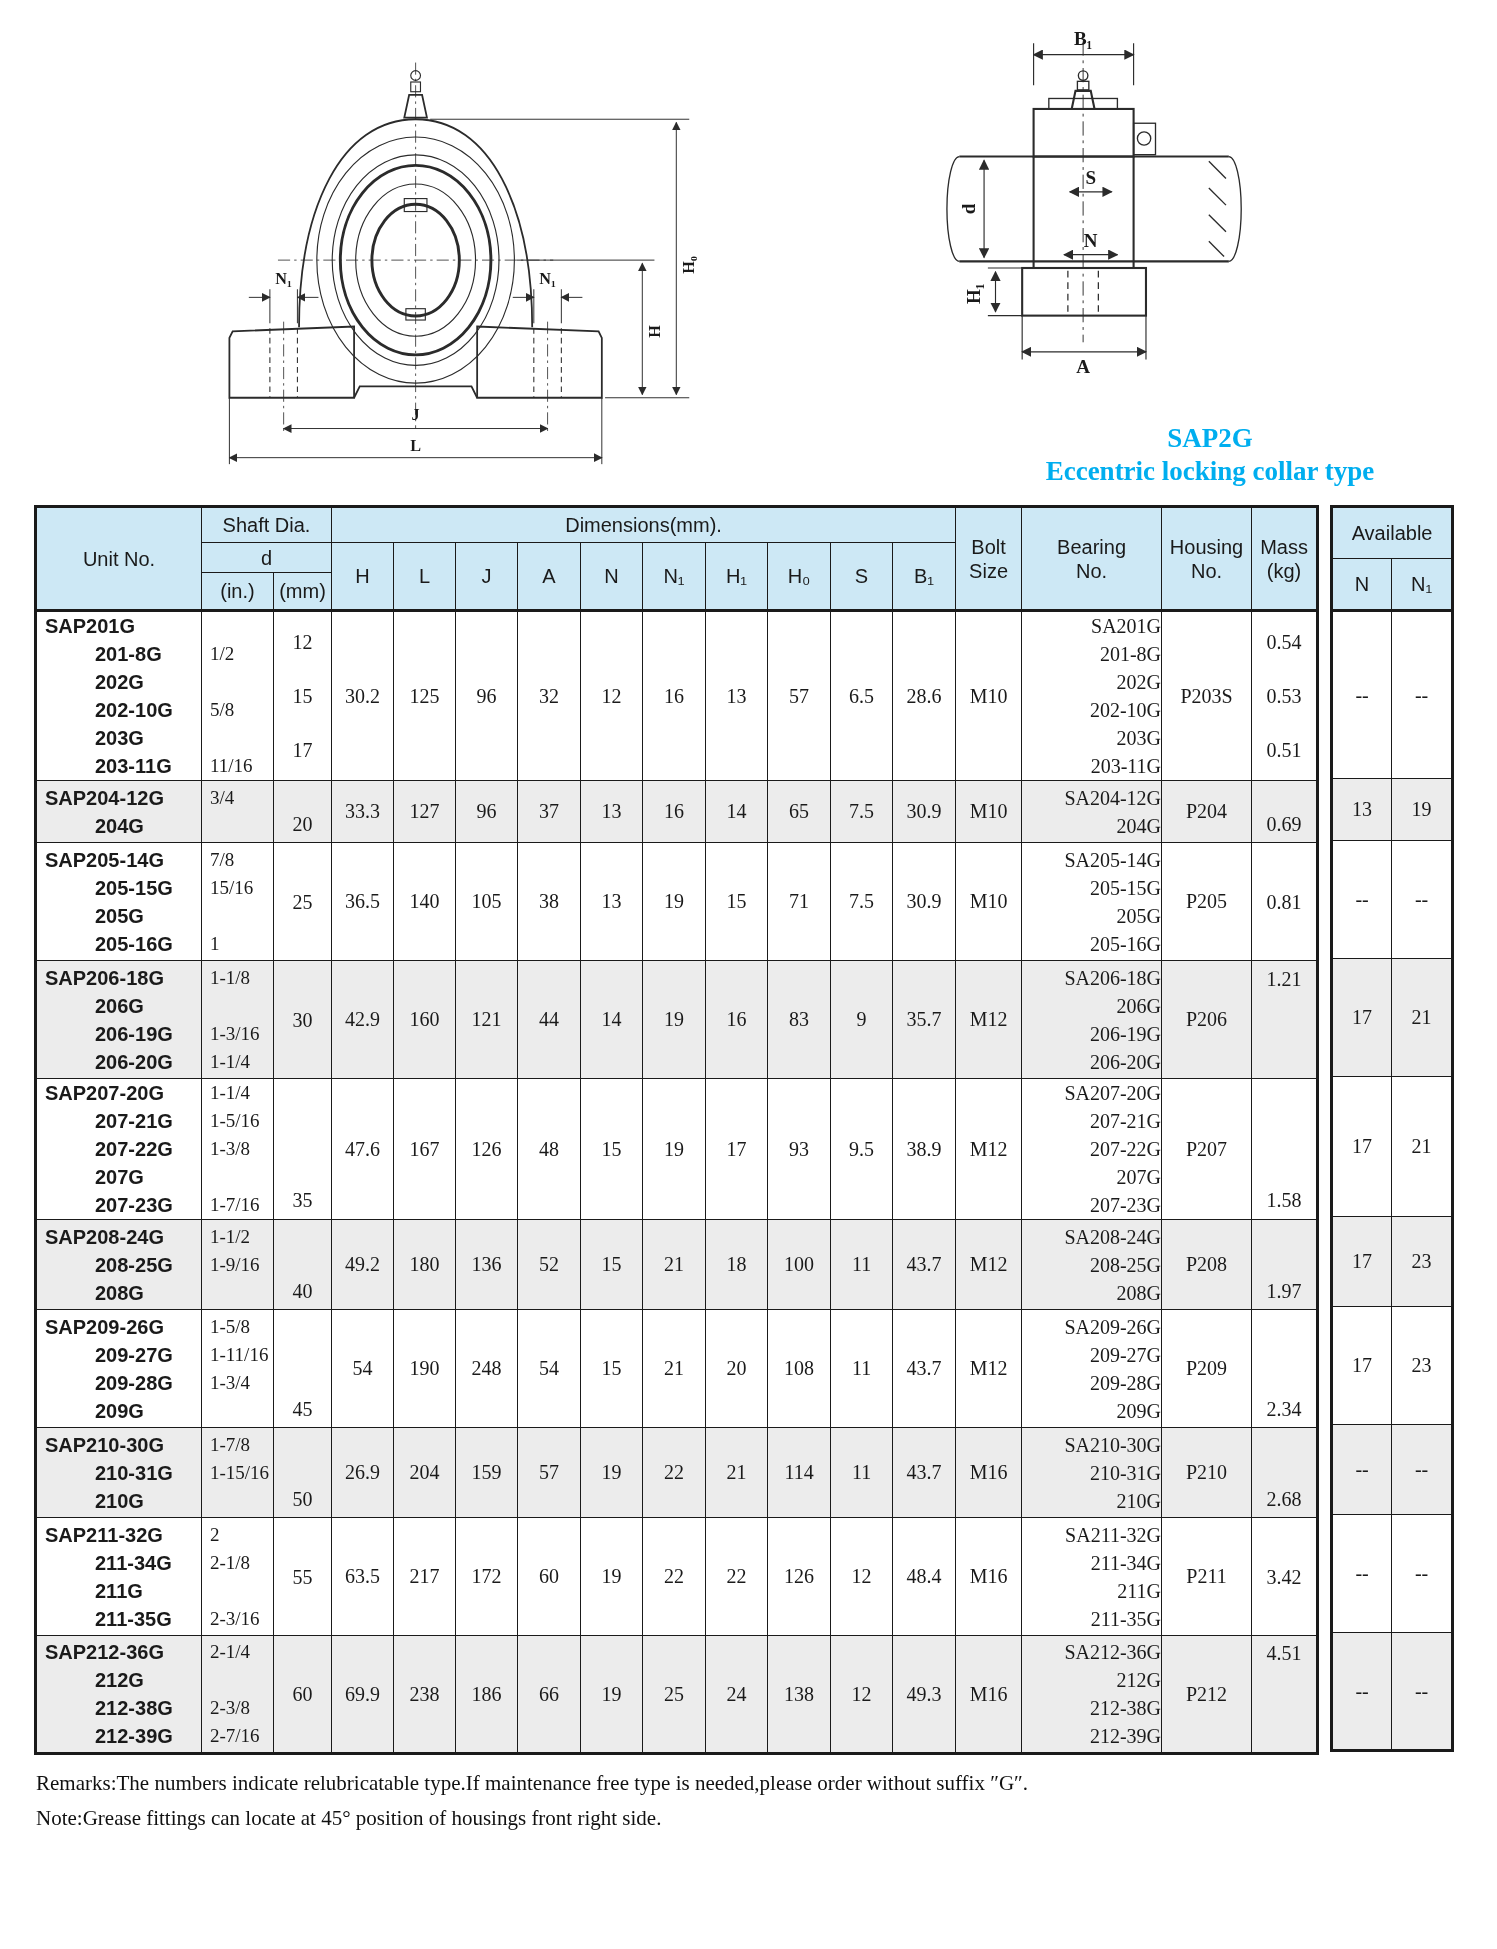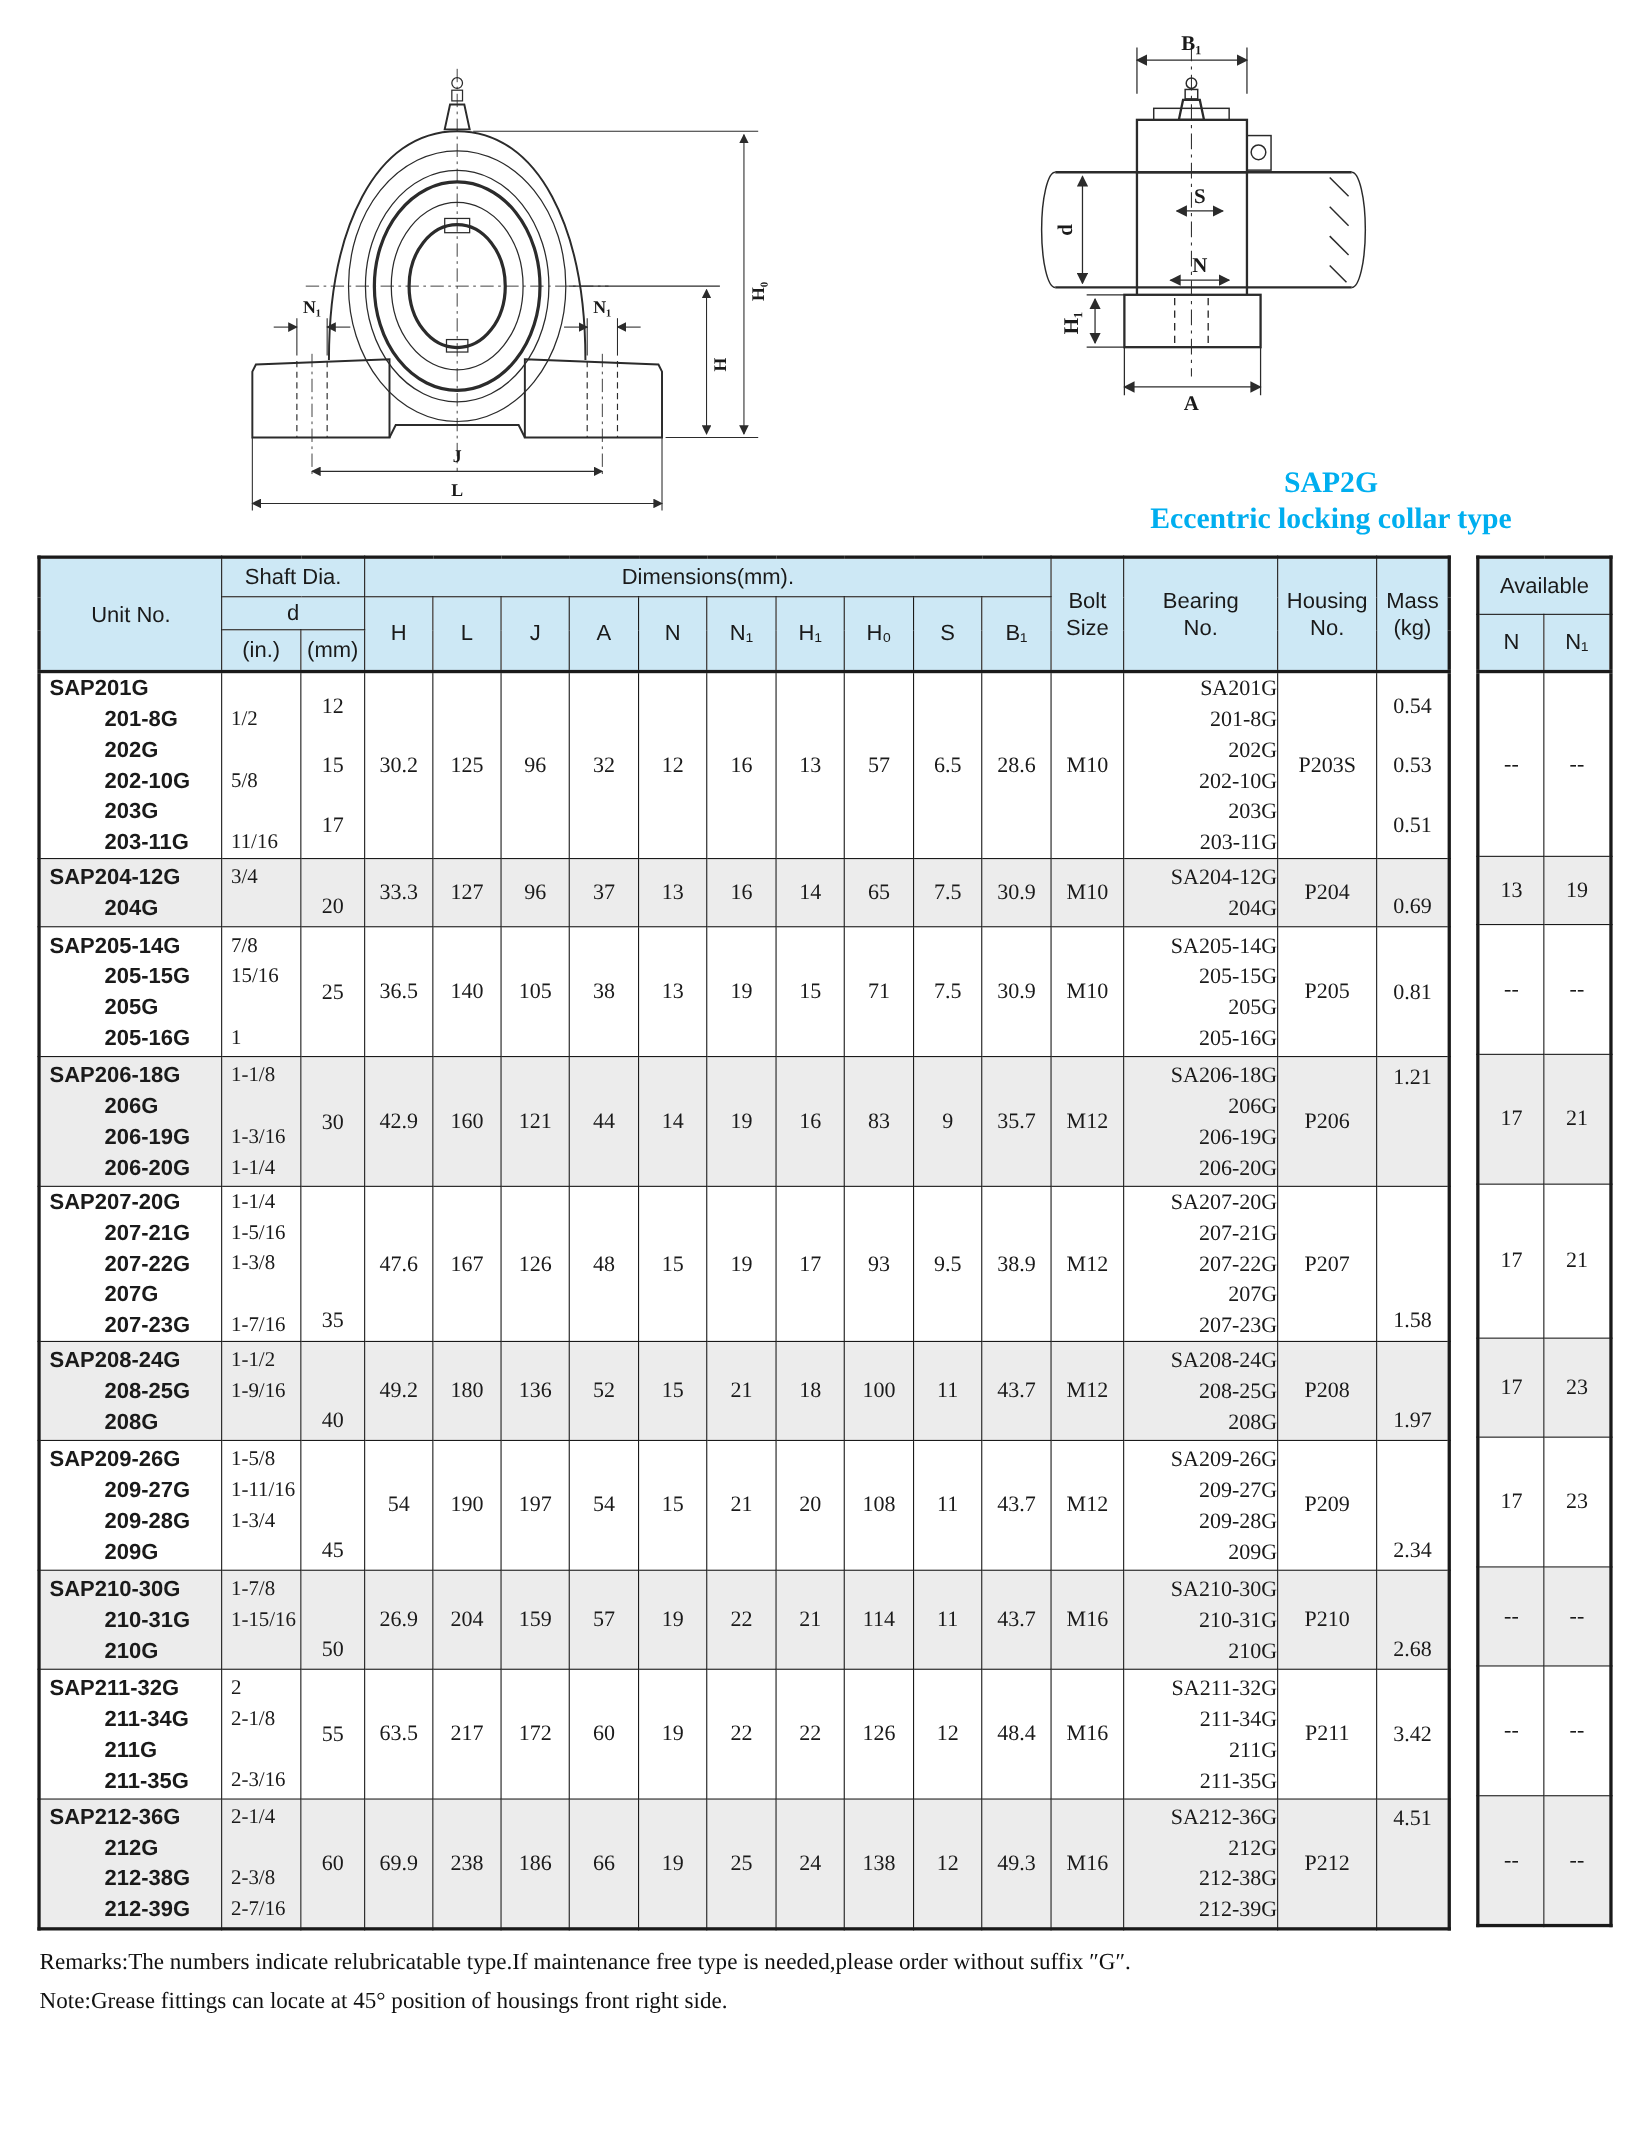--- a/index.html
+++ b/index.html
@@ -20,21 +20,21 @@
 
   
   .title{position:absolute;left:975px;top:422px;width:470px;text-align:center;
          color:#00aeef;font-family:"Liberation Serif",serif;font-weight:bold;
          font-size:27px;line-height:33px;}
 
   
   .tablewrap{position:absolute;left:34px;top:505px;display:flex;align-items:flex-start;}
   table{border-collapse:collapse;border:3px solid #1a1a1a;}
   .main-table{width:1282px;table-layout:fixed;}
-  .avail-table{width:121px;table-layout:fixed;margin-left:23px;}
+  .avail-table{width:121px;table-layout:fixed;margin-left:11px;}
   th,td{border:1.5px solid #1a1a1a;padding:0;overflow:hidden;}
   thead{border-bottom:3px solid #1a1a1a;}
   thead th{background:#cde8f5;font-size:20px;font-weight:normal;text-align:center;
            white-space:pre-line;line-height:24px;
            font-family:"Liberation Sans","DejaVu Sans",sans-serif;}
   tr.shade td{background:#ececec;}
   .num{font-family:"Liberation Serif","DejaVu Serif",serif;font-size:20px;
        text-align:center;vertical-align:middle;}
   td{vertical-align:middle;}
   .cell-line{height:28px;line-height:28px;white-space:nowrap;}
@@ -565,21 +565,21 @@
               <div class="cell-line">&nbsp;</div>
             </div>
           </td>
       <td>
             <div class="vflex bot" style="height:112px">
               <div class="cell-line">45</div>
             </div>
           </td>
       <td class="num">54</td>
       <td class="num">190</td>
-      <td class="num">197</td>
+      <td class="num">248</td>
       <td class="num">54</td>
       <td class="num">15</td>
       <td class="num">21</td>
       <td class="num">20</td>
       <td class="num">108</td>
       <td class="num">11</td>
       <td class="num">43.7</td>
       <td class="num">M12</td>
       <td>
             <div class="ser">

